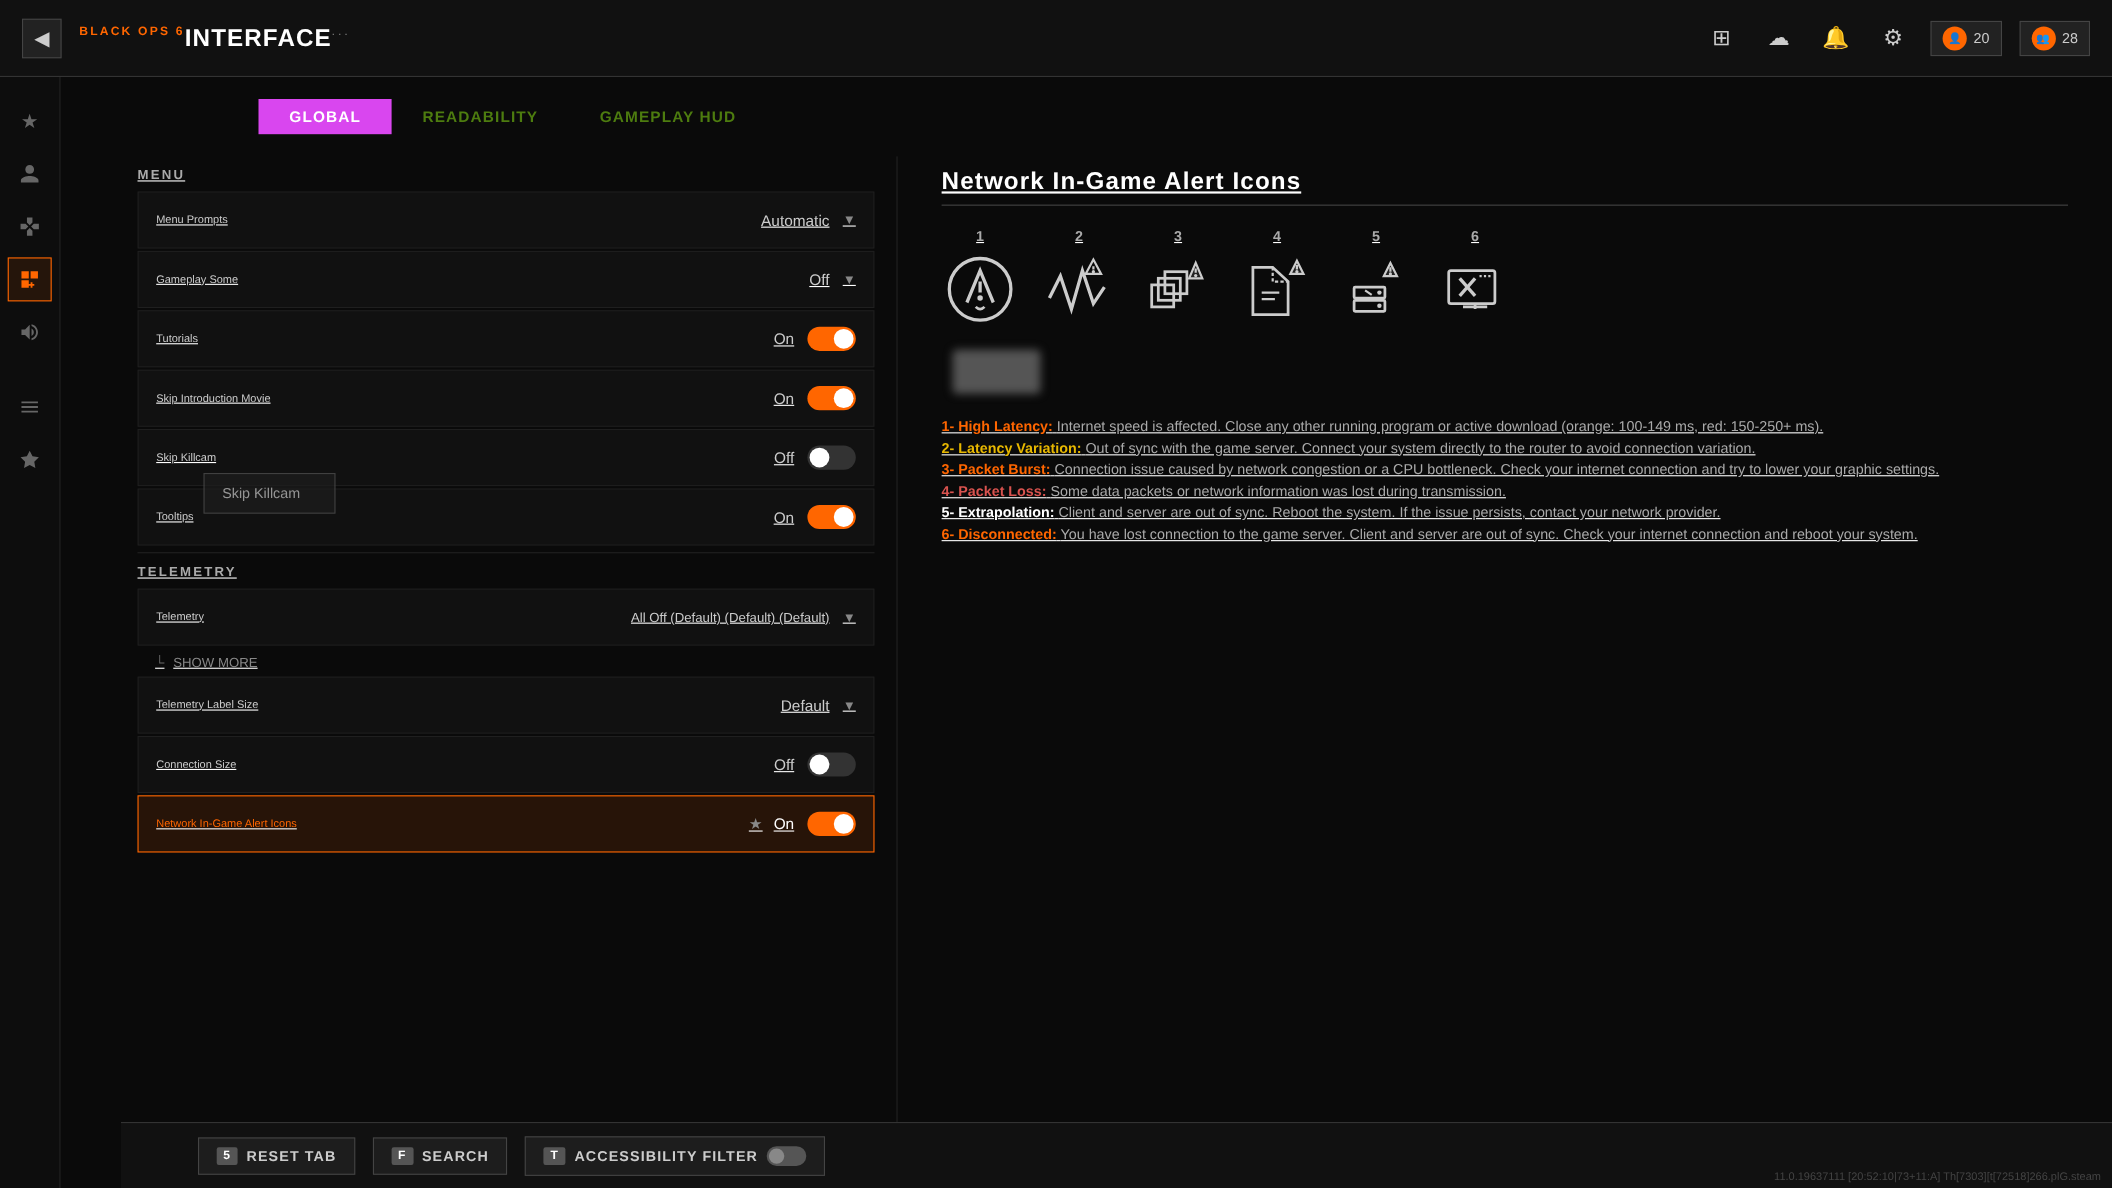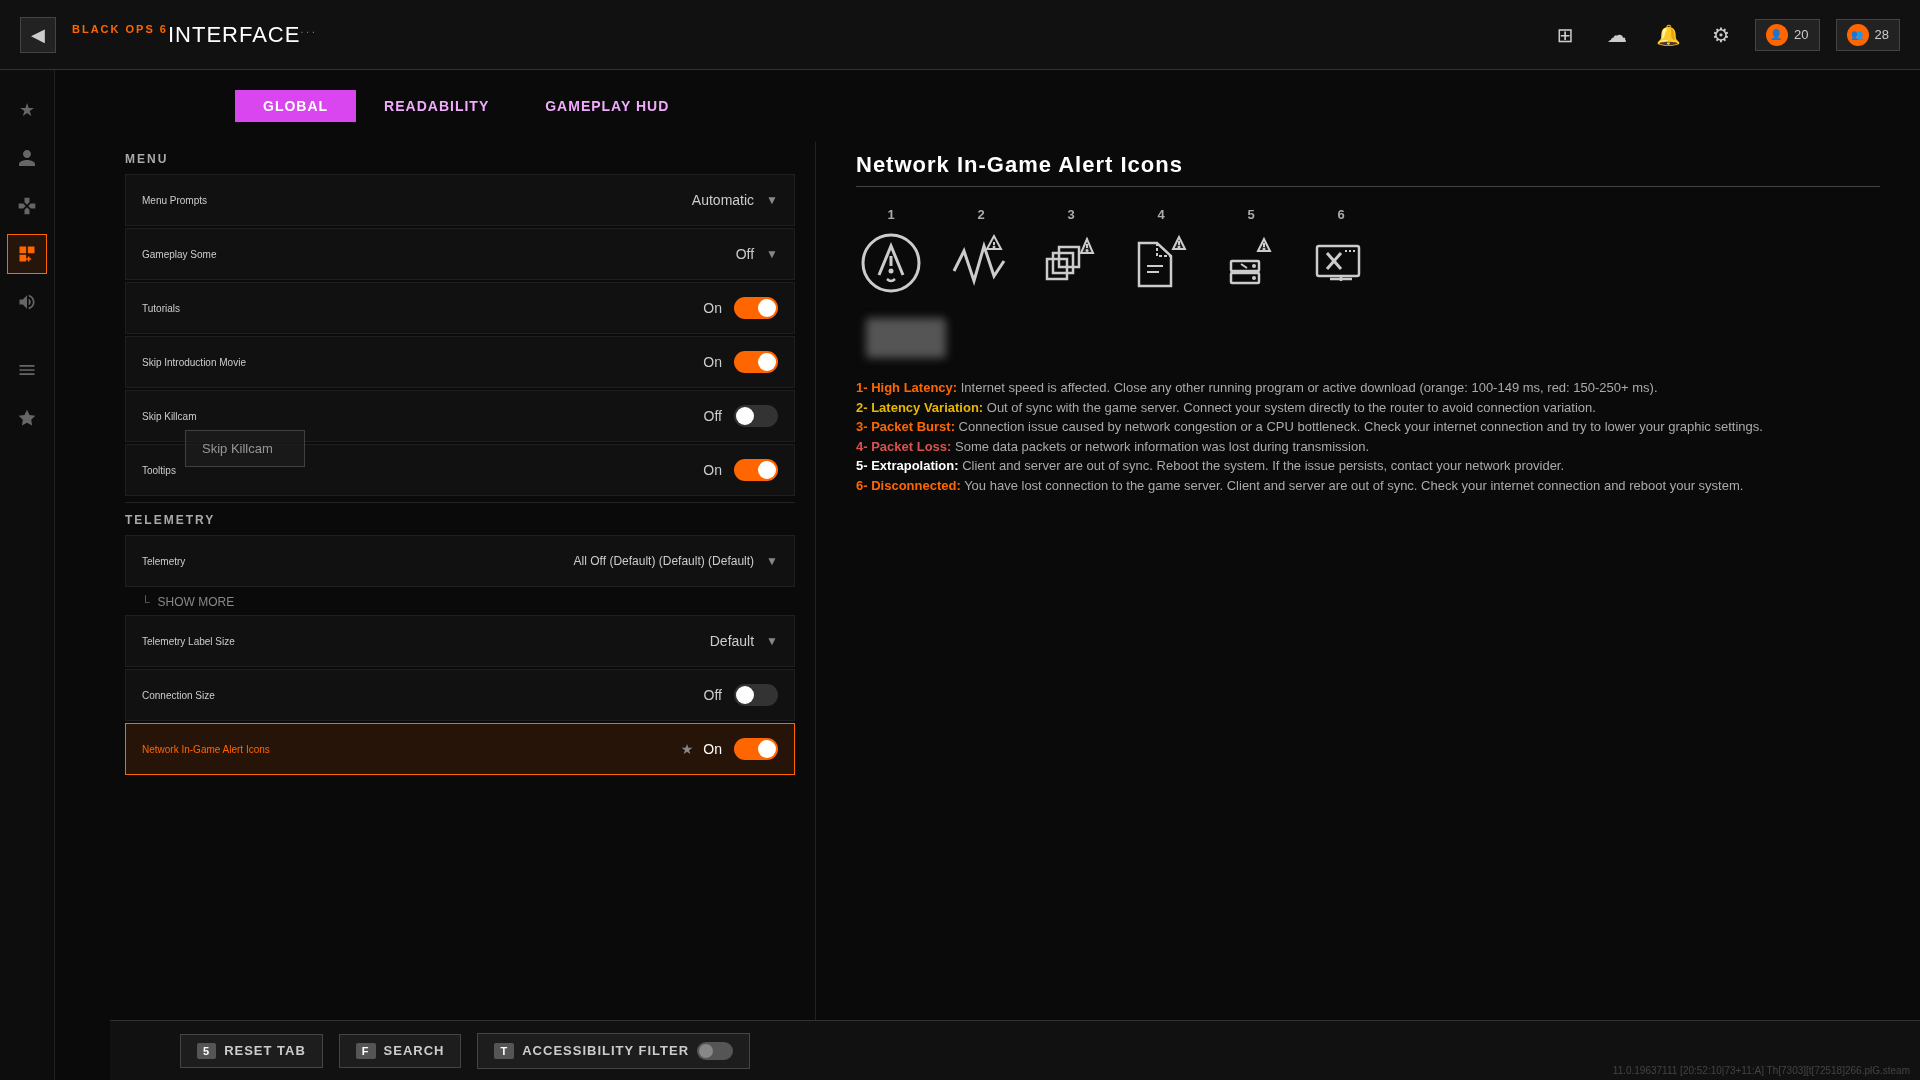--- a/index.html
+++ b/index.html
@@ -45,21 +45,21 @@
       line-height: 1;
     }
     .logo-top {
       font-size: 11px;
       color: #ff6600;
       font-weight: bold;
       letter-spacing: 2px;
     }
     .logo-bottom {
       font-size: 22px;
-      font-weight: 400;
+      font-weight: 700;
       color: #fff;
       letter-spacing: 1px;
     }
     .logo-sub {
       font-size: 10px;
       color: #888;
       letter-spacing: 3px;
       margin-top: 1px;
     }
     .header-right {
@@ -151,21 +151,21 @@
       padding: 20px 0 20px 180px;
       gap: 0;
       background: #0a0a0a;
     }
     .tab {
       padding: 8px 28px;
       font-size: 14px;
       letter-spacing: 1px;
       font-weight: bold;
       cursor: pointer;
-      color: #f0abfc;
+      color: #4d7c0f;
       background: transparent;
       border: none;
       text-transform: uppercase;
     }
     .tab.active {
       background: #d946ef;
       color: #fff;
     }
 
     
@@ -502,21 +502,21 @@
 </div>
 
 <div class="main">
 
   <div class="tabs">
     <button class="tab active">GLOBAL</button>
     <button class="tab">READABILITY</button>
     <button class="tab">GAMEPLAY HUD</button>
   </div>
 
-  <div class="content" style="">
+  <div class="content" style="text-decoration:underline;">
 
     <div class="left-panel">
       <div class="section-title">MENU</div>
 
       <div class="setting-row">
         <span class="setting-name">Menu Prompts</span>
         <span class="setting-value">Automatic</span>
         <span class="dropdown-arrow">▼</span>
       </div>
 

